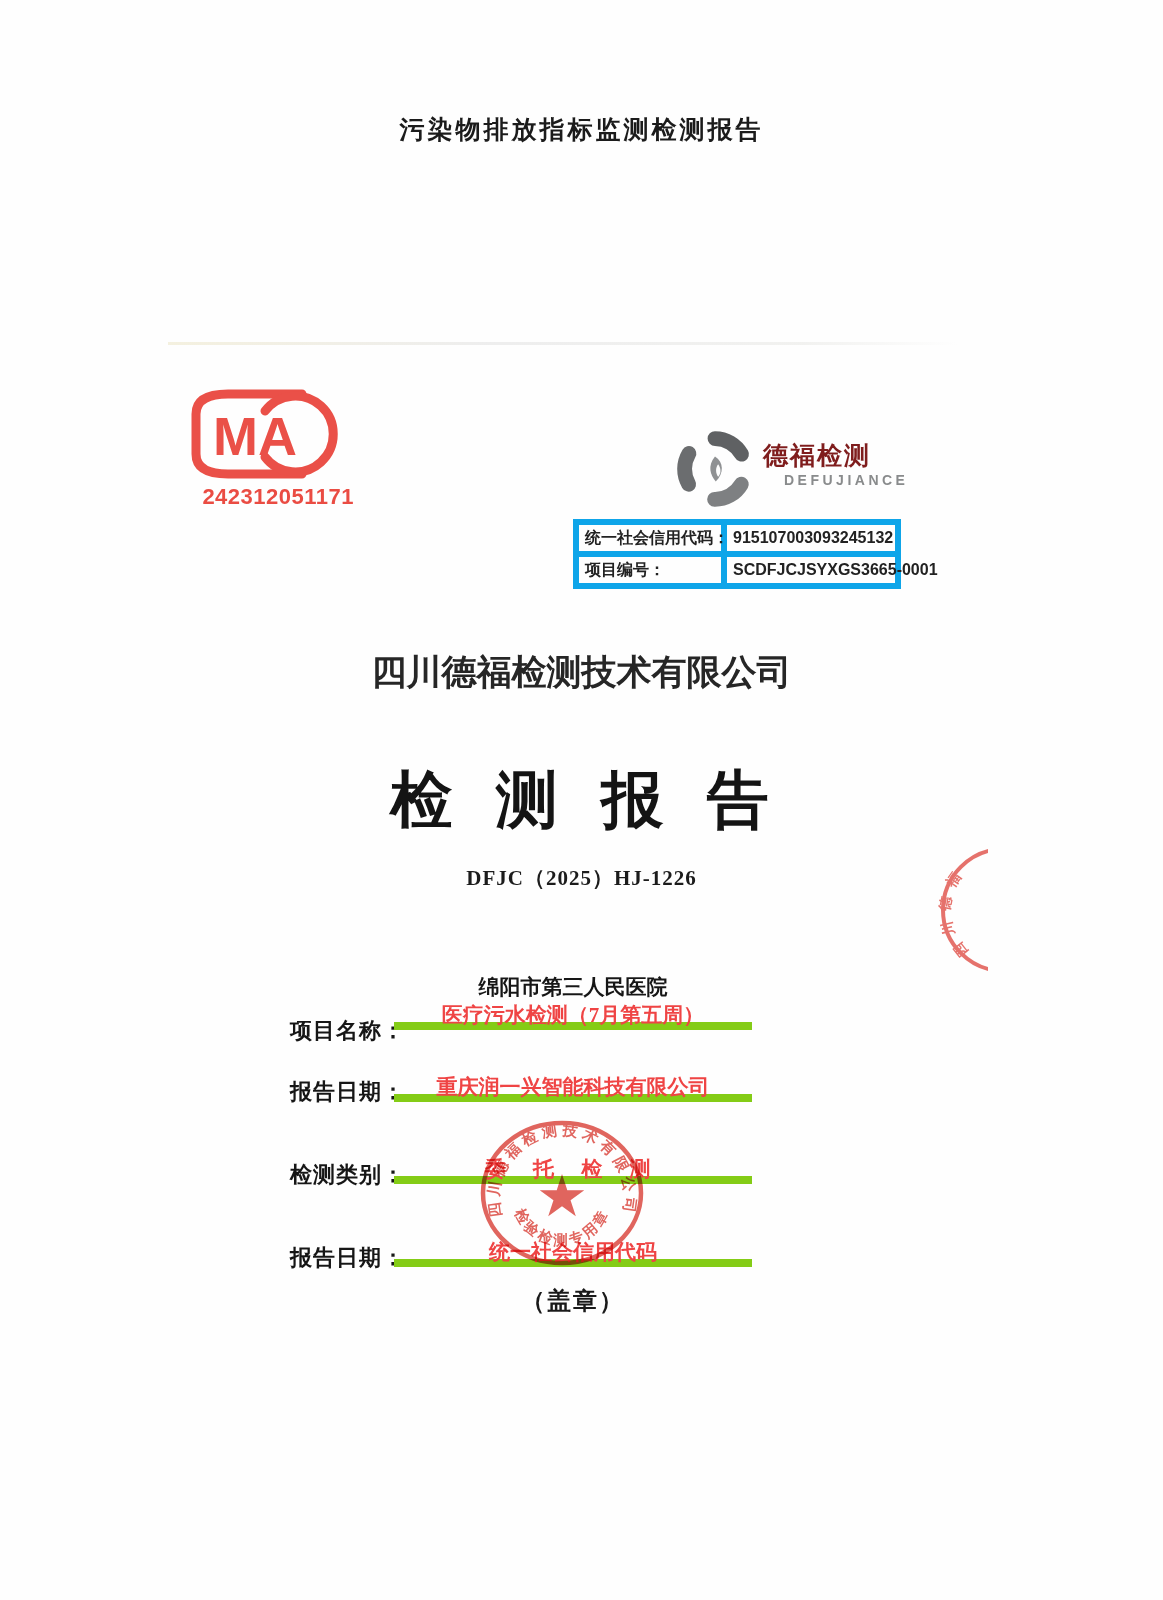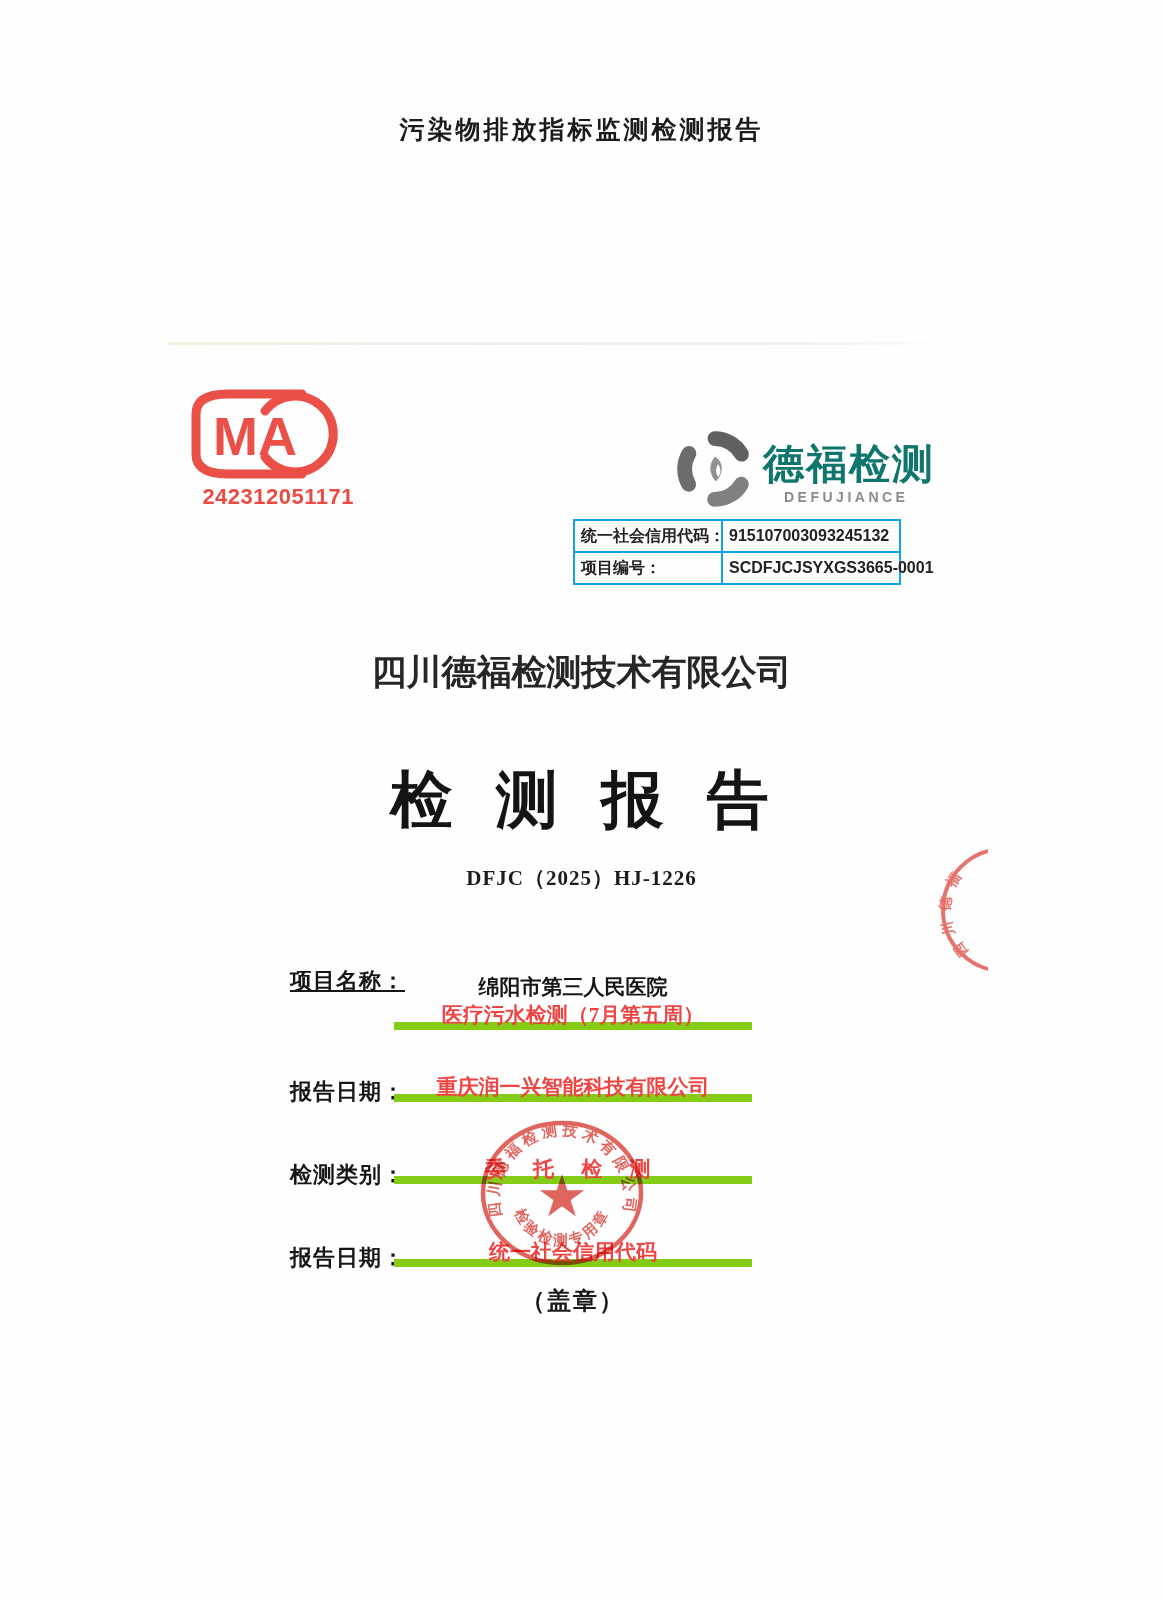--- a/index.html
+++ b/index.html
@@ -31,35 +31,35 @@
     font-family:"Liberation Sans", sans-serif; font-weight:bold;
     font-size:22px; letter-spacing:.5px; color:#e8392f; opacity:.9;
   }
 
   
   .brand { position:absolute; top:430px; left:676px; display:flex; align-items:flex-start; }
   .brand-icon { width:78px; height:78px; }
   .brand-text { margin-left:9px; padding-top:12px; }
   .brand-cn {
     font-family:"Liberation Sans", sans-serif; font-weight:bold;
-    font-size:41px; letter-spacing:2px; color:#0f766e; line-height:1.1;text-align:center;
+    font-size:25px; letter-spacing:2px; color:#7f1d1d; line-height:1.1;
   }
   .brand-en {
     font-family:"Liberation Sans", sans-serif; font-weight:bold;
     font-size:14px; letter-spacing:3.5px; color:#898b8c; margin-top:2px;margin-left:21px;
   }
 
   
   .info-table {
     position:absolute; top:519px; left:573px; width:328px;
     border-collapse:collapse; table-layout:fixed;
     font-family:"Liberation Sans", sans-serif; font-size:16px; font-weight:bold; color:#222;
   }
   .info-table td {
-    border:2px solid #0ea5e9; height:32px; padding:0 6px; white-space:nowrap;
+    border:6px solid #0ea5e9; height:32px; padding:0 6px; white-space:nowrap;
   }
   .info-table td.lbl { width:148px; }
 
   
   .company-name {
     position:absolute; top:649px; left:0; width:100%; text-align:center;
     font-family:"Liberation Serif", serif; font-weight:bold;
     font-size:35px; letter-spacing:0px; color:#262626;
   }
   .report-title {
@@ -158,21 +158,21 @@
   </table>
 
   <div class="company-name">四川德福检测技术有限公司</div>
 
   <div class="report-title">
     <span>检 测 报 告</span>
   </div>
 
   <div class="report-number">DFJC（2025）HJ-1226</div>
 
-  <div class="field-label" style="top:966px;text-decoration:underline;">项目名称：</div>
+  <div class="field-label" style="top:1016px;">项目名称：</div>
   <div class="field-topline" style="top:973px;">绵阳市第三人民医院</div>
   <div class="field-line" style="top:1001px;">医疗污水检测（7月第五周）</div>
 
   <div class="field-label" style="top:1077px;">报告日期：</div>
   <div class="field-line" style="top:1073px;">重庆润一兴智能科技有限公司</div>
 
   <div class="field-label" style="top:1160px;">检测类别：</div>
   <div class="field-line spaced" style="top:1155px;">委 托 检 测</div>
 
   <div class="field-label" style="top:1243px;">报告日期：</div>

